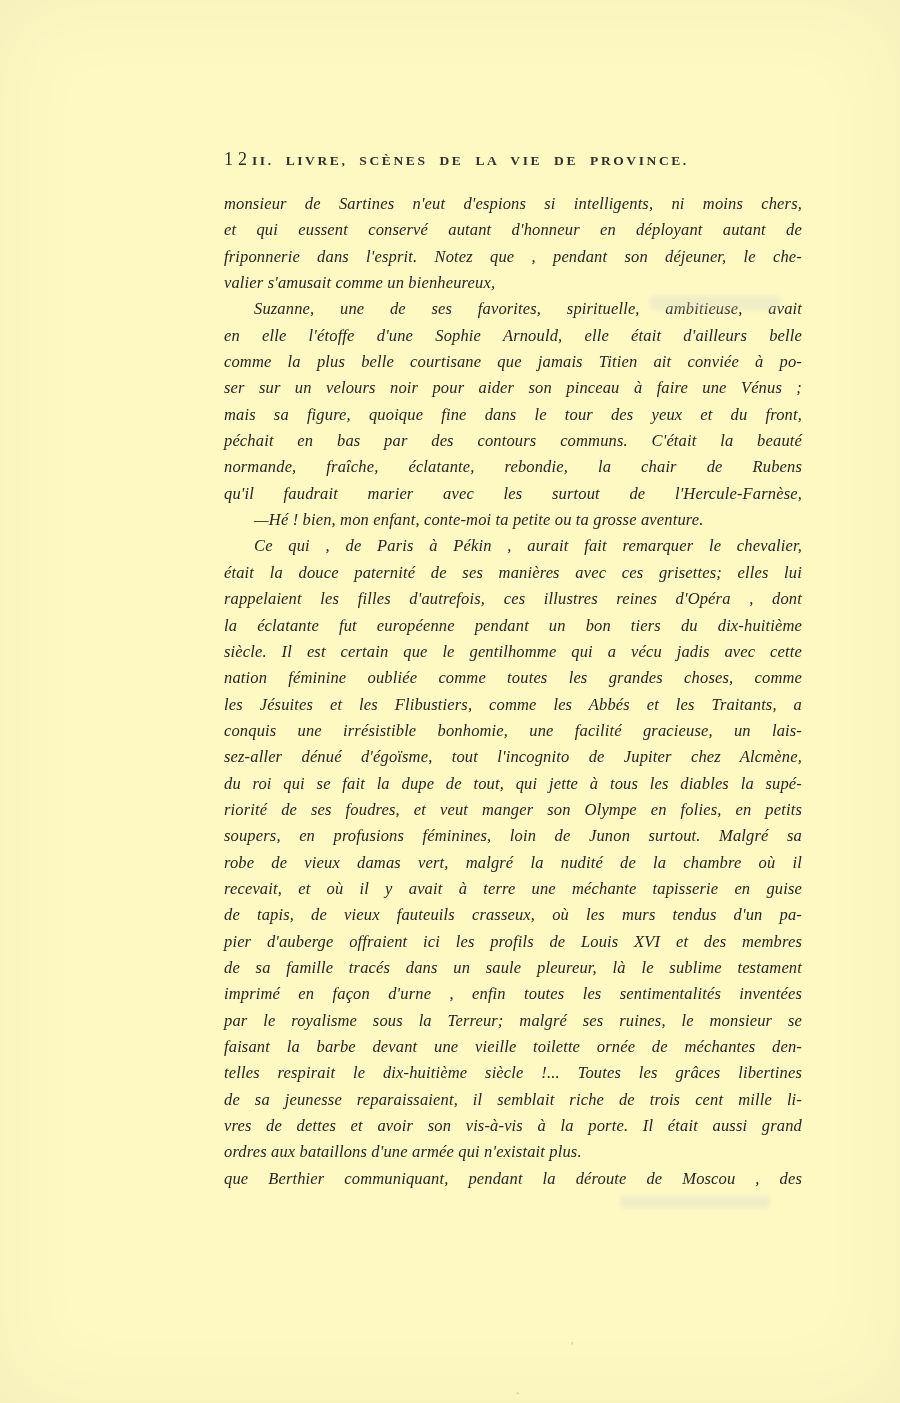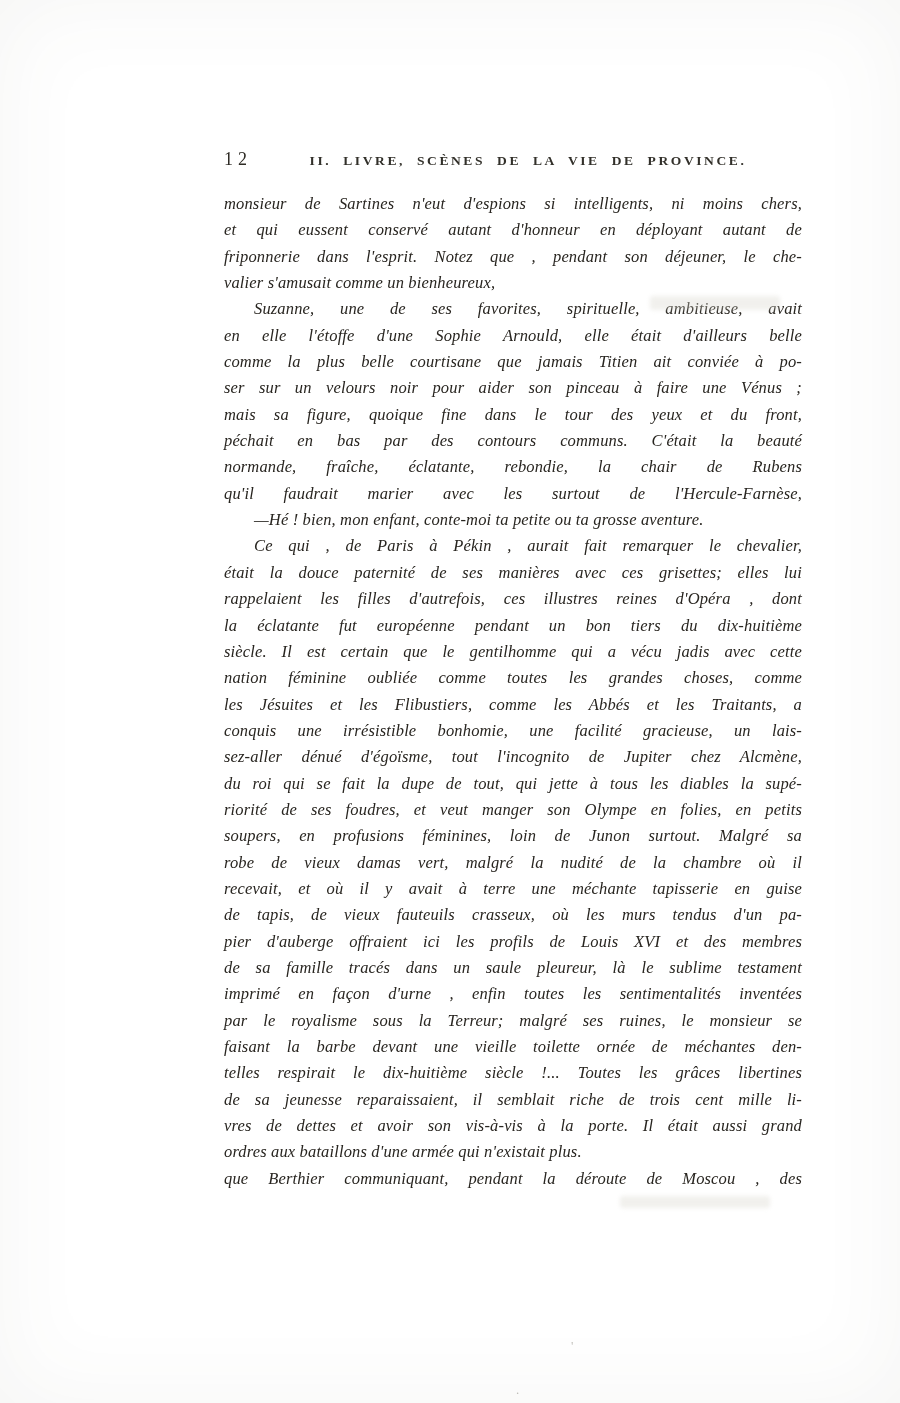--- a/index.html
+++ b/index.html
@@ -5,42 +5,41 @@
   html, body {
     margin: 0;
     padding: 0;
     background: #e9e8e4;
   }
   .scan-page {
     position: relative;
     width: 900px;
     height: 1403px;
     margin: 0;
-    background: #ffffff;
+    background: #fef9c3;
     box-shadow: inset 0 0 90px rgba(90, 85, 70, 0.06);
     overflow: hidden;
     font-family: "Liberation Serif", "DejaVu Serif", serif;
     color: #2a2721;
   }
   .running-header {
     position: absolute;
     left: 224px;
     top: 149px;
     width: 580px;
     display: flex;
     align-items: baseline;
   }
   .page-number {
     font-size: 18px;
     letter-spacing: 5px;
     color: #2e2b25;
   }
   .running-title {
     flex: 1;
-    text-align: center;
     font-size: 13.5px;
     font-weight: 700;
     letter-spacing: 2.6px;
     word-spacing: 6px;
     color: #32302a;
     white-space: nowrap;
   }
   .text-block {
     position: absolute;
     left: 224px;

